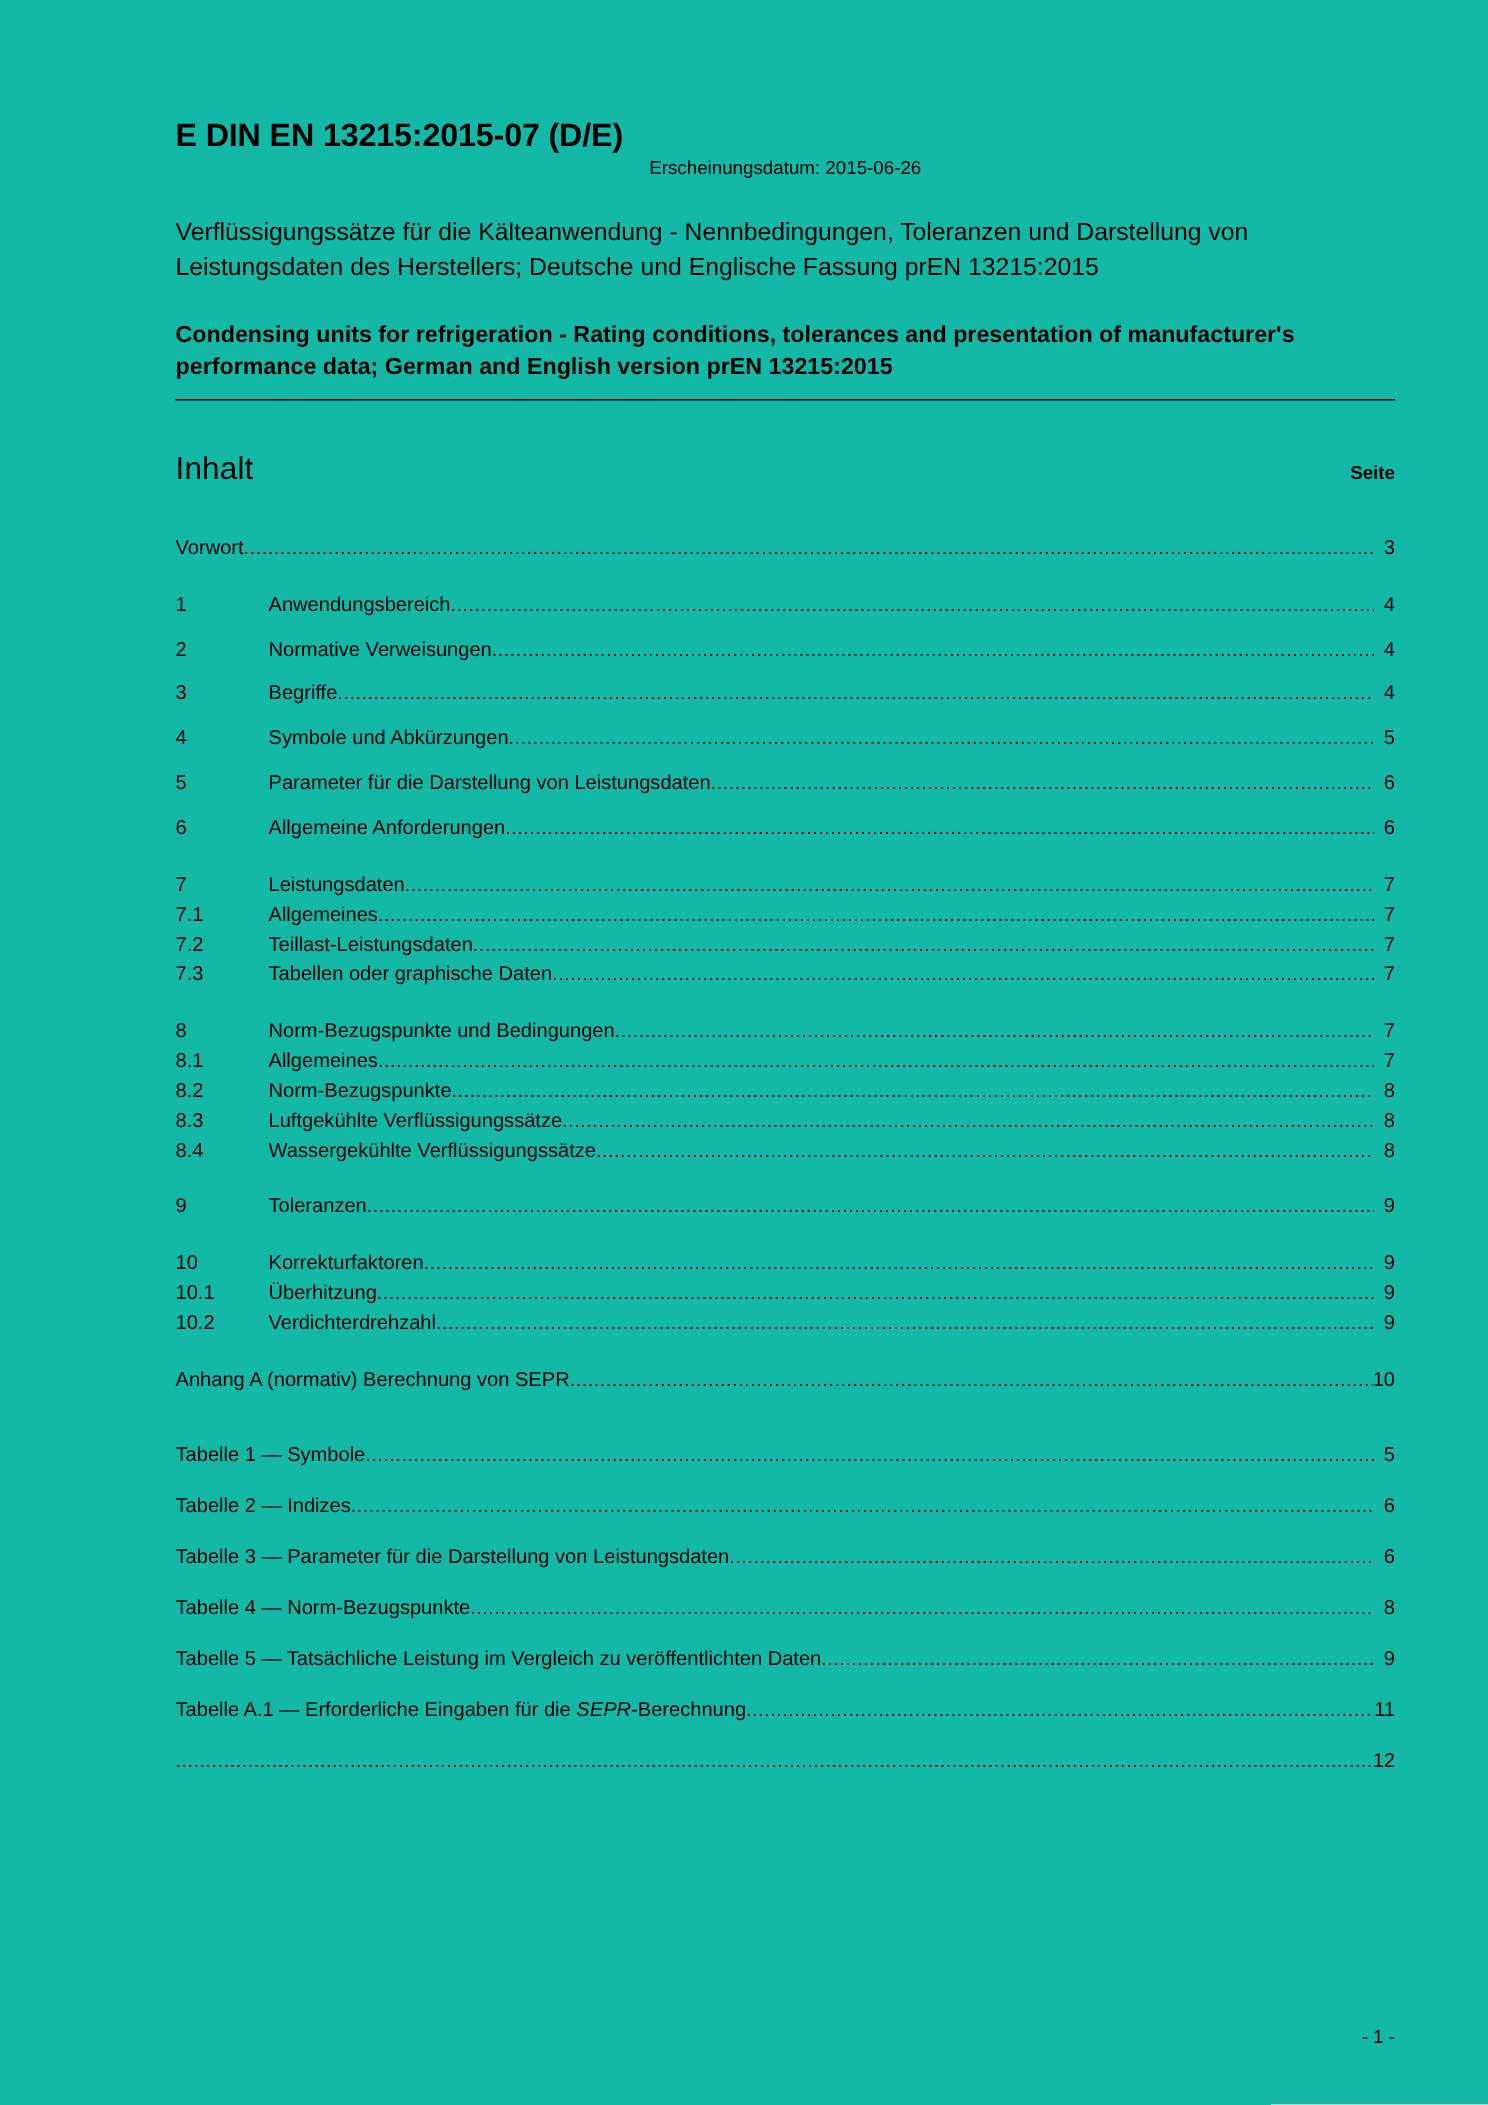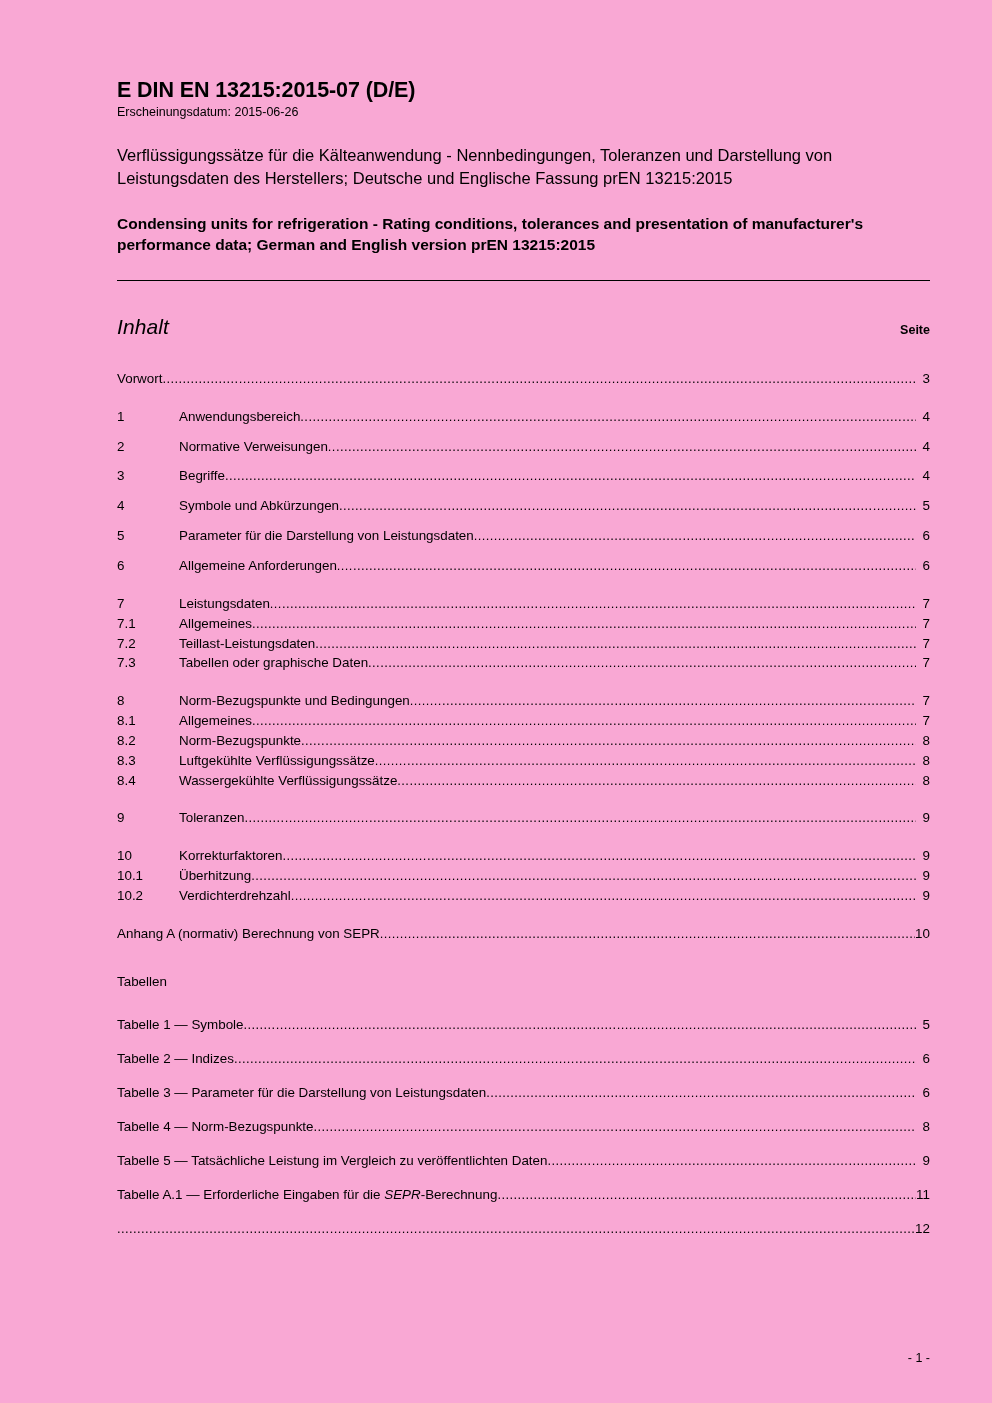--- a/index.html
+++ b/index.html
@@ -8,50 +8,51 @@
     background: #ffffff;
   }
   body {
     font-family: "Liberation Sans", sans-serif;
     color: #000000;
   }
   .page {
     width: 992px;
     height: 1403px;
     position: relative;
-    background: #f9a8d4;
+    background: #14b8a6;
     box-sizing: border-box;
     padding: 78px 62px 30px 117px;
   }
 
   
   .doc-number {
     font-size: 21.5px;
     font-weight: bold;
     letter-spacing: -0.1px;
     margin: 0 0 2px 0;
     line-height: 1.15;
   }
   .doc-date {
     font-size: 12.5px;
     margin: 0 0 24px 0;
     line-height: 1.2;
+    text-align: center;
   }
   .title-de {
     font-size: 16.5px;
     font-weight: normal;
     line-height: 1.42;
     margin: 0 0 22px 0;
     max-width: 800px;
   }
   .title-en {
     font-size: 15.5px;
     font-weight: bold;
     line-height: 1.4;
-    margin: 0 0 24px 0;
+    margin: 0 0 10px 0;
     max-width: 810px;
   }
   .rule {
     border: none;
     border-top: 1px solid #000;
     margin: 0 0 0 0;
     width: 100%;
   }
 
   
@@ -60,21 +61,20 @@
     align-items: baseline;
     justify-content: space-between;
     margin-top: 34px;
     margin-bottom: 30px;
   }
   .toc-head h2 {
     font-size: 21px;
     font-weight: normal;
     margin: 0;
     letter-spacing: 0.1px;
-    font-style: italic;
   }
   .toc-head .seite {
     font-size: 12.5px;
     font-weight: bold;
   }
 
   
   .toc {
     width: 100%;
   }
@@ -281,21 +281,20 @@
       </div>
       <div class="gap-md"></div>
       <div class="row full">
         <span class="txt">Anhang A (normativ)  Berechnung von SEPR</span>
         <span class="dots">................................................................................................................................................................................................................................................................................................................................................................................................................</span>
         <span class="pg">10</span>
       </div>
     </div>
 
   <div class="gap-lg"></div>
-  <div class="subhead">Tabellen</div>
 
   <div class="toc" id="tables-list">
       <div class="row tab">
         <span class="txt">Tabelle 1 — Symbole</span>
         <span class="dots">................................................................................................................................................................................................................................................................................................................................................................................................................</span>
         <span class="pg">5</span>
       </div>
       <div class="row tab">
         <span class="txt">Tabelle 2 — Indizes</span>
         <span class="dots">................................................................................................................................................................................................................................................................................................................................................................................................................</span>

